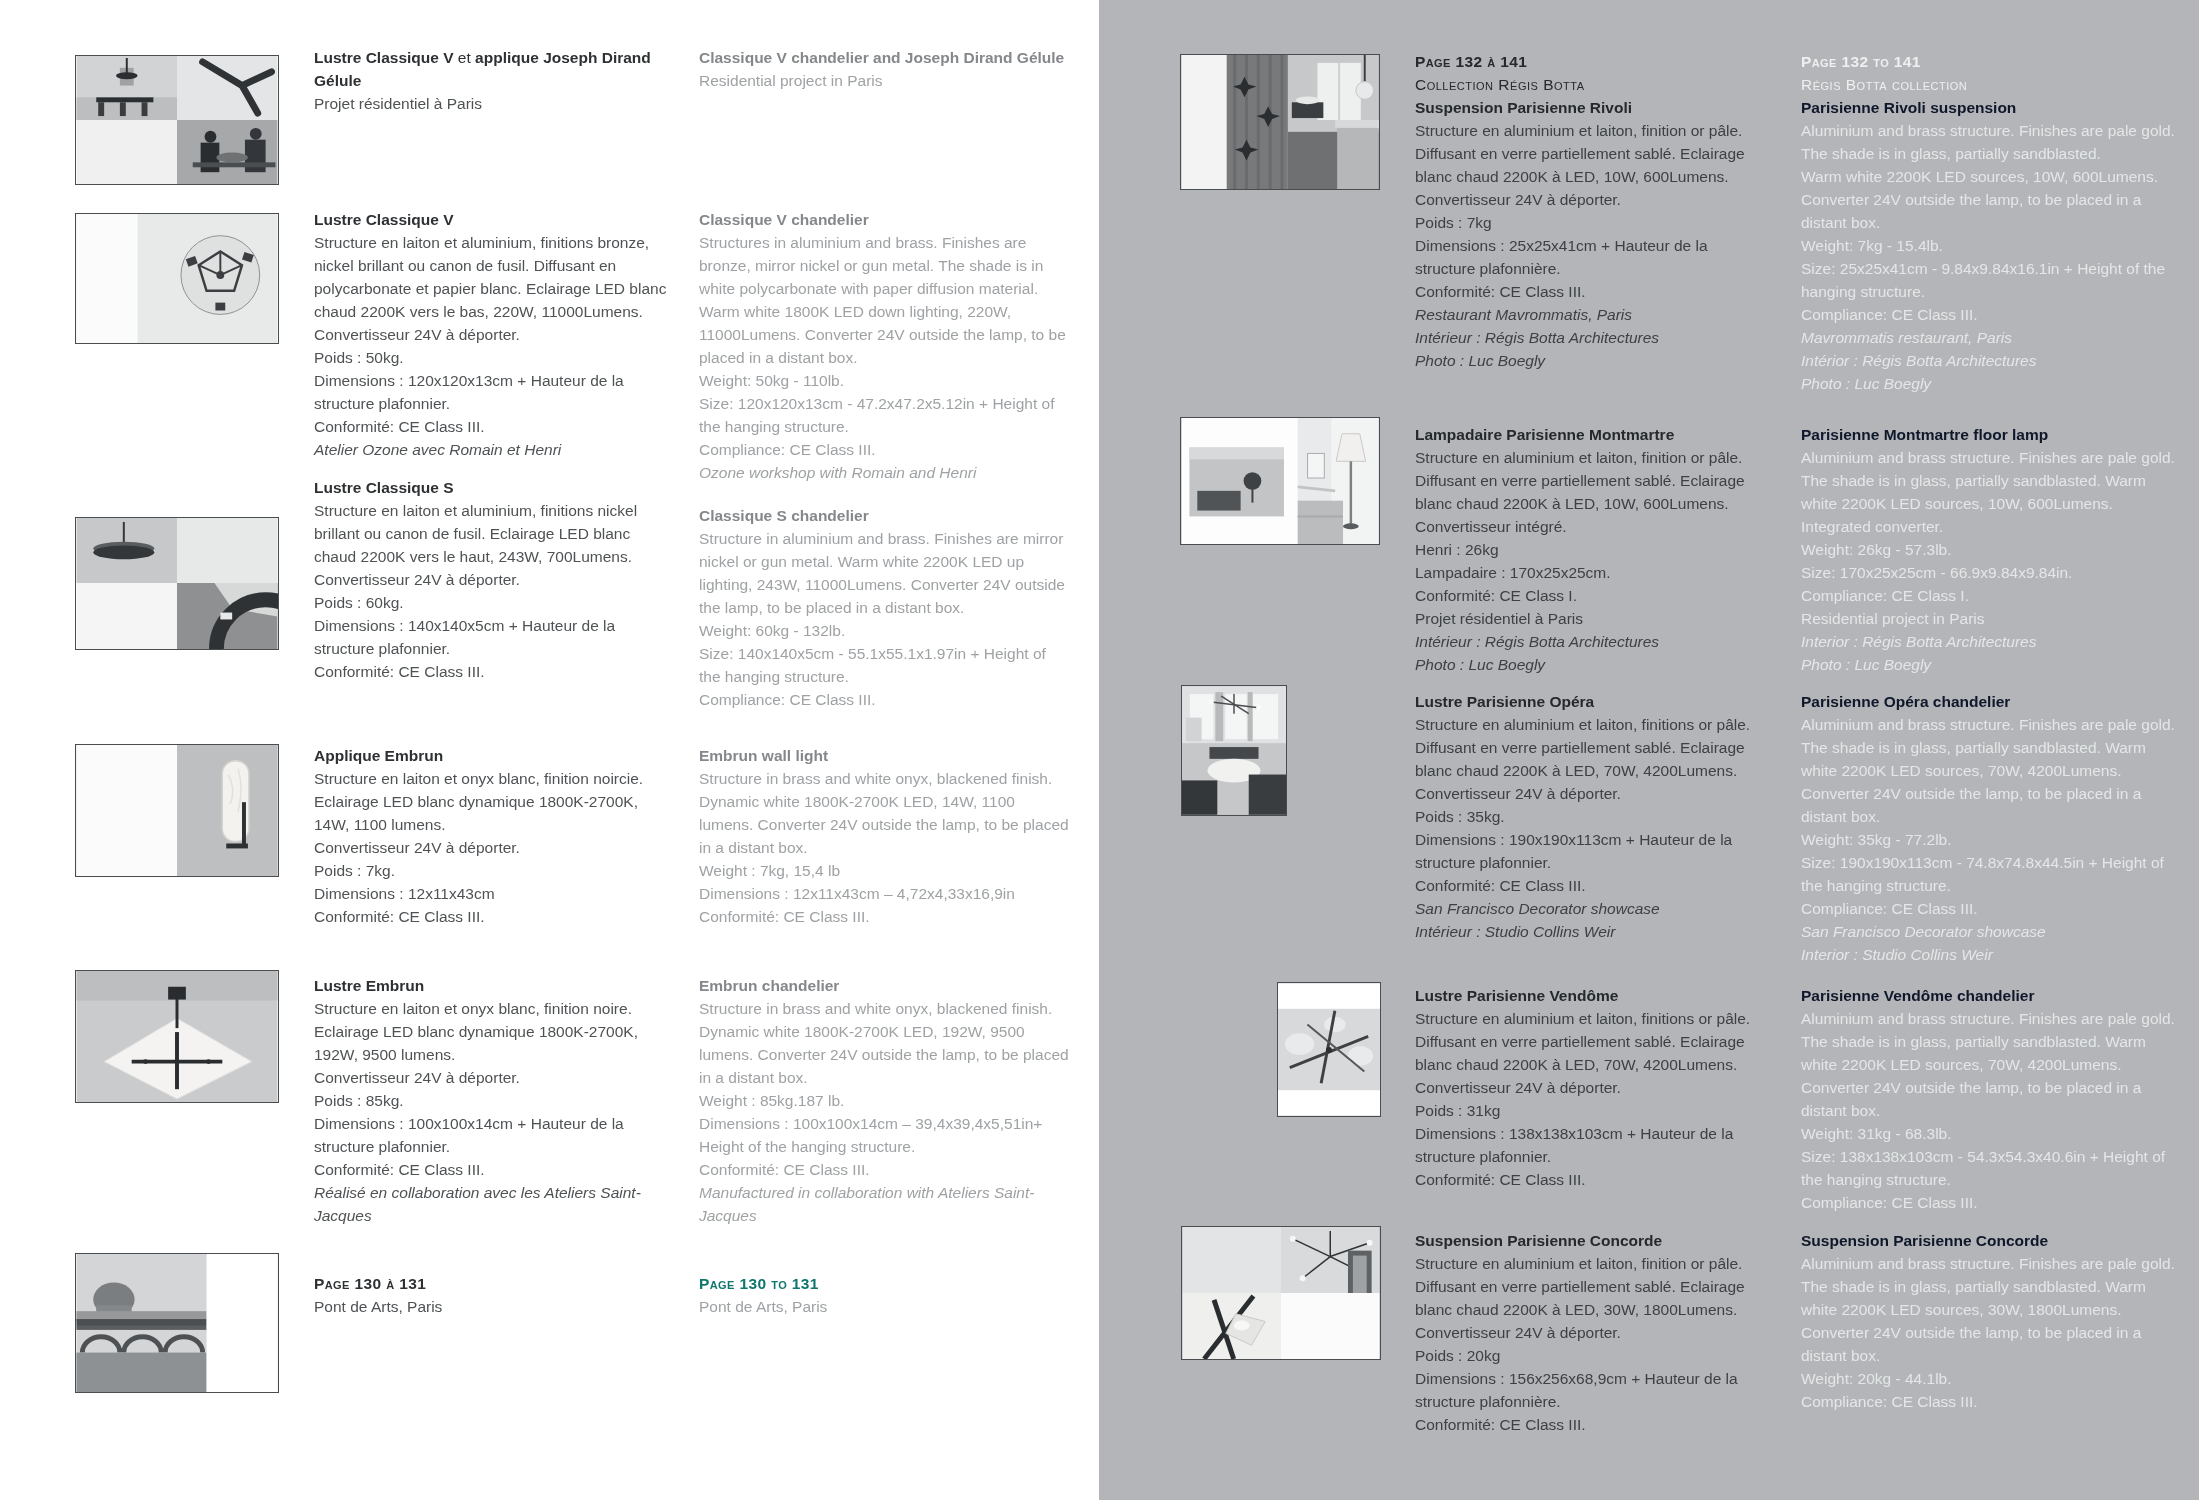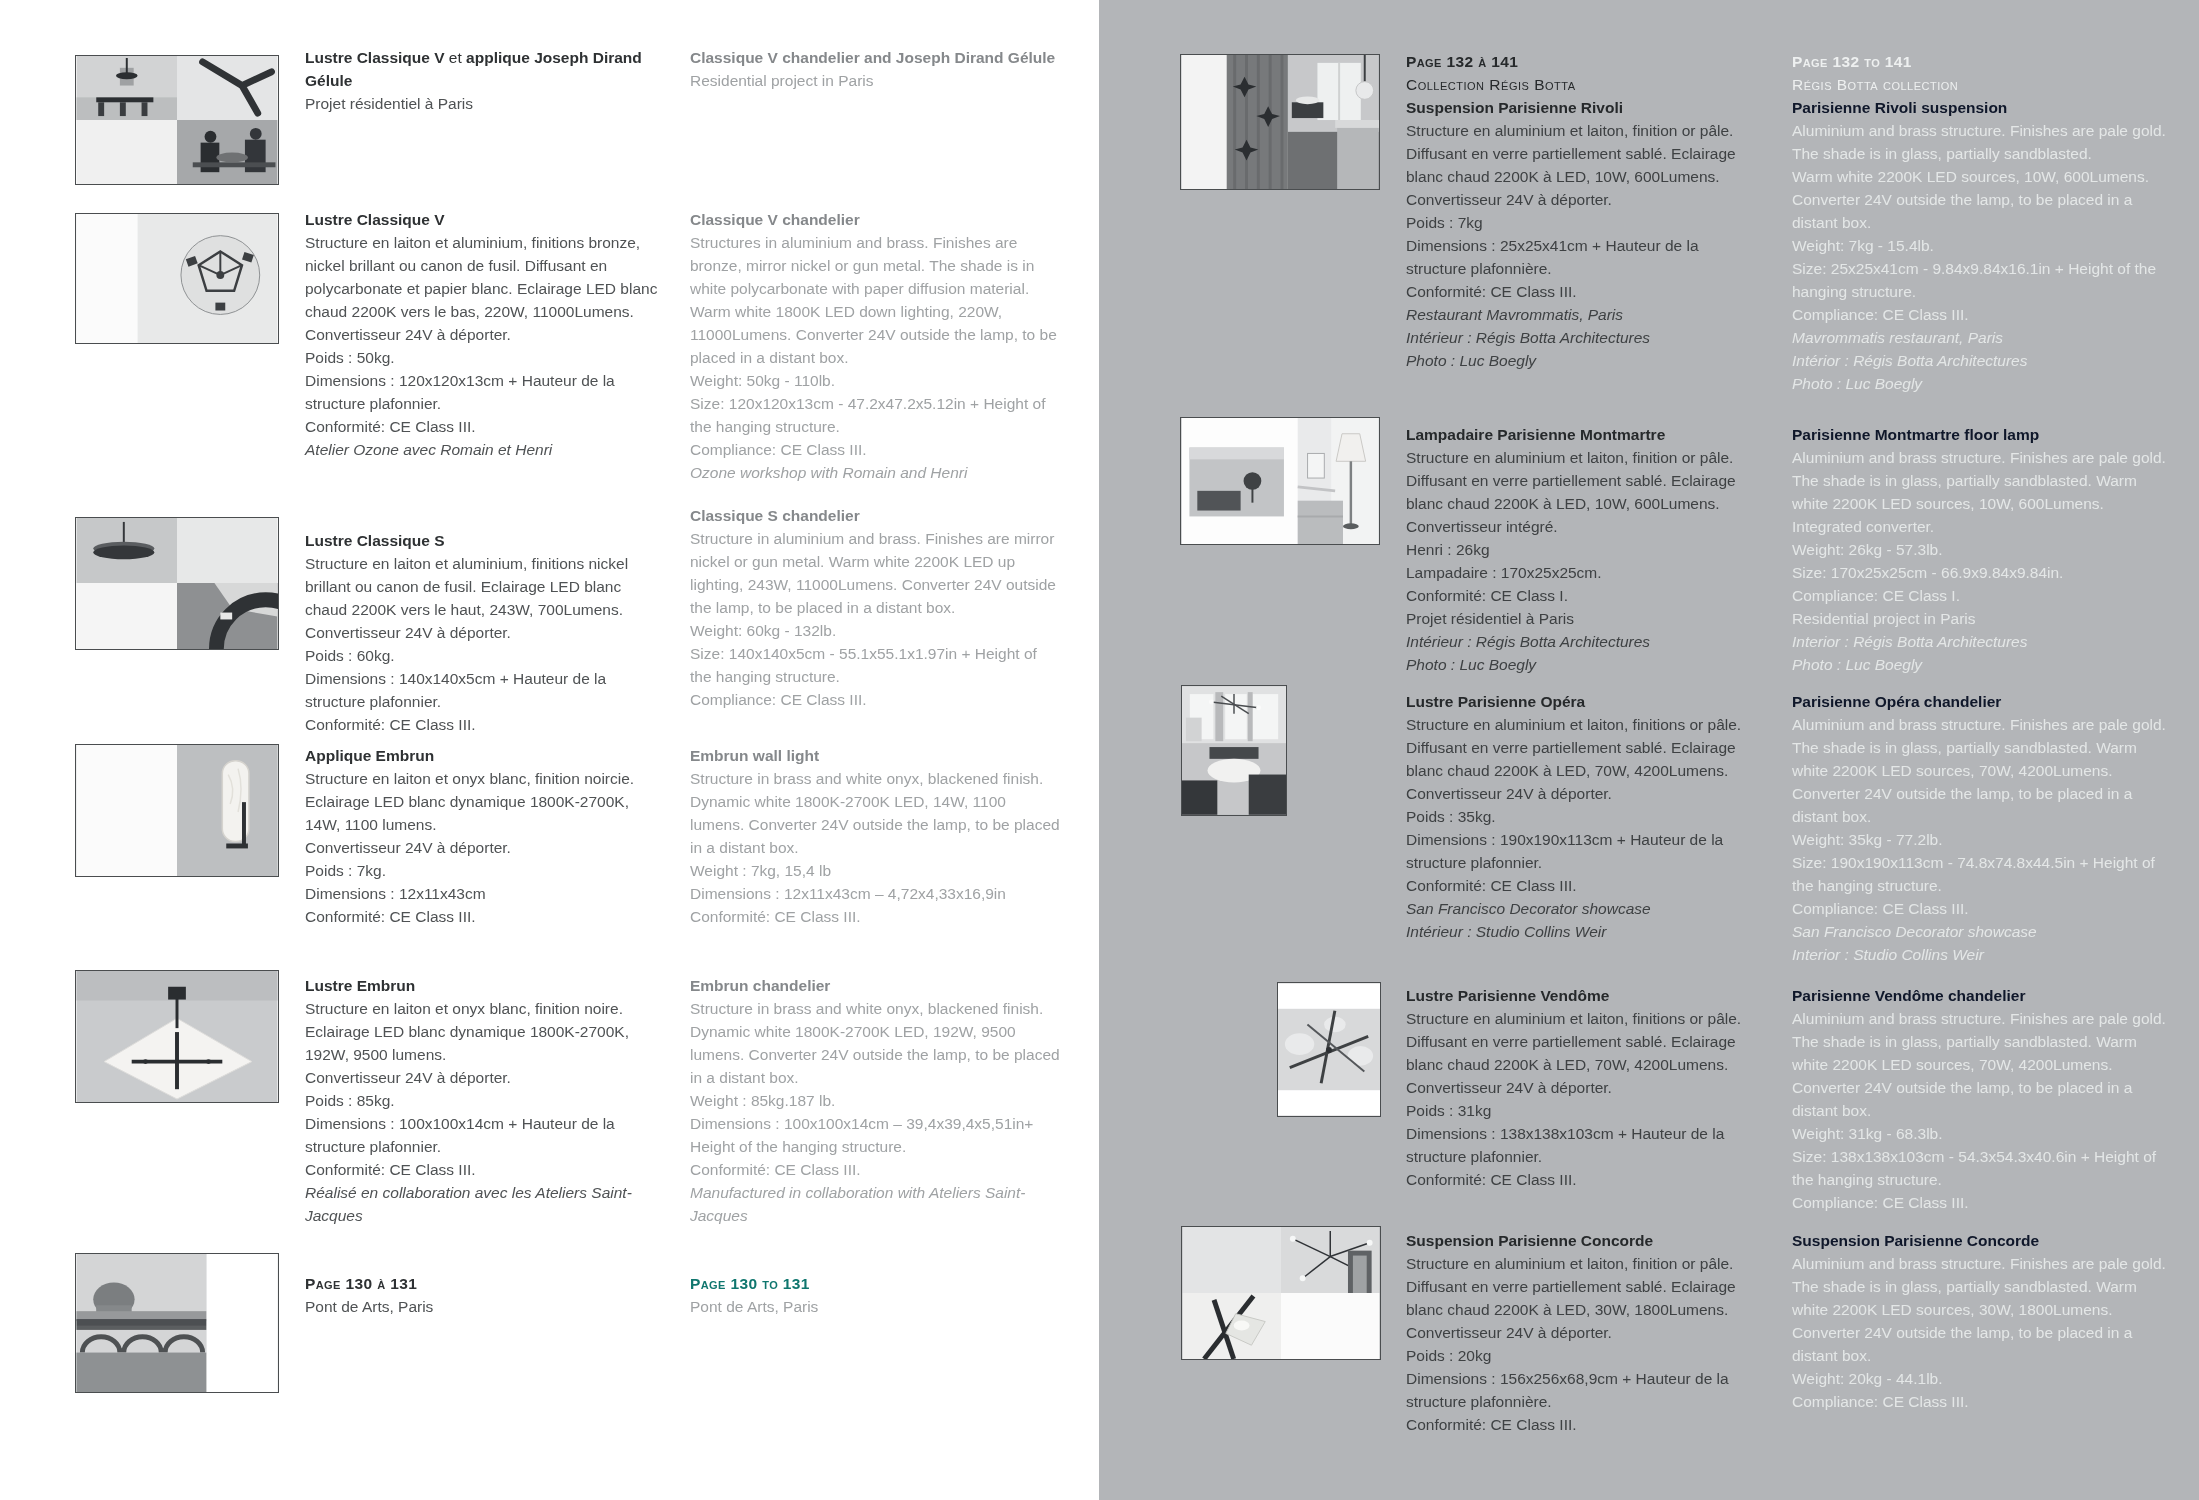--- a/index.html
+++ b/index.html
@@ -1,19 +1,19 @@
 <!DOCTYPE html>
 <html><head>
 <meta charset="utf-8">
 <style>
   html,body{margin:0;padding:0;background:#888;}
   .canvas{position:relative;width:2199px;height:1500px;background:#ffffff;
     font-family:"Liberation Sans",sans-serif;overflow:hidden;}
   .right-bg{position:absolute;left:1099px;top:0;width:1100px;height:1500px;background:#b3b5b8;}
-  .col{position:absolute;font-size:15.5px;line-height:23px;}
+  .col{position:absolute;font-size:15.5px;line-height:23px;margin-left:9px;}
   .col p,.col h3{margin:0;padding:0;font-size:15.5px;line-height:23px;}
   h3{font-weight:700;}
   .it{font-style:italic;}
   
   .fr-l{color:#4f5254;}
   .fr-l h3{color:#2e3133;}
   
   .en-l{color:#9fa2a4;}
   .en-l h3{color:#85888b;}
   
@@ -139,21 +139,21 @@
 
   <div class="col fr-l" style="left:305px;top:208px;width:360px">
     <h3>Lustre Classique V</h3>
     <p>Structure en laiton et aluminium, finitions bronze, nickel brillant ou canon de fusil. Diffusant en polycarbonate et papier blanc. Eclairage LED blanc chaud 2200K vers le bas, 220W, 11000Lumens. Convertisseur 24V à déporter.</p>
     <p>Poids : 50kg.</p>
     <p>Dimensions : 120x120x13cm + Hauteur de la structure plafonnier.</p>
     <p>Conformité: CE Class III.</p>
     <p class="it">Atelier Ozone avec Romain et Henri</p>
   </div>
 
-  <div class="col fr-l" style="left:305px;top:529px;width:360px">
+  <div class="col fr-l" style="left:305px;top:476px;width:360px">
     <h3>Lustre Classique S</h3>
     <p>Structure en laiton et aluminium, finitions nickel brillant ou canon de fusil. Eclairage LED blanc chaud 2200K vers le haut, 243W, 700Lumens. Convertisseur 24V à déporter.</p>
     <p>Poids : 60kg.</p>
     <p>Dimensions : 140x140x5cm + Hauteur de la structure plafonnier.</p>
     <p>Conformité: CE Class III.</p>
   </div>
 
   <div class="col fr-l" style="left:305px;top:744px;width:360px">
     <h3>Applique Embrun</h3>
     <p>Structure en laiton et onyx blanc, finition noircie.</p>

